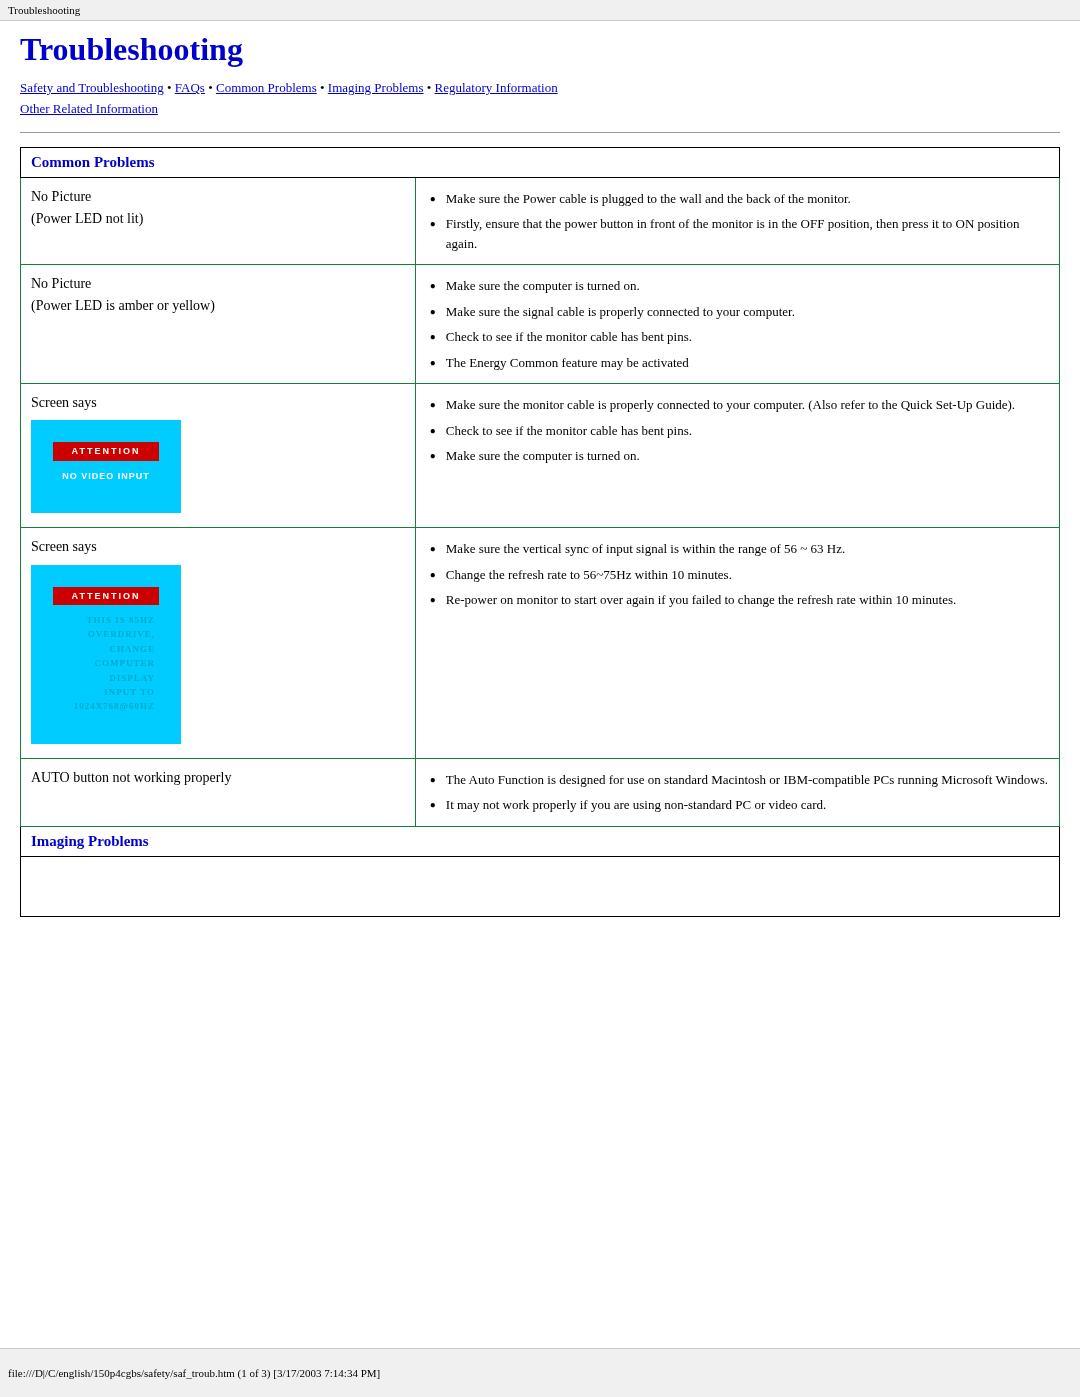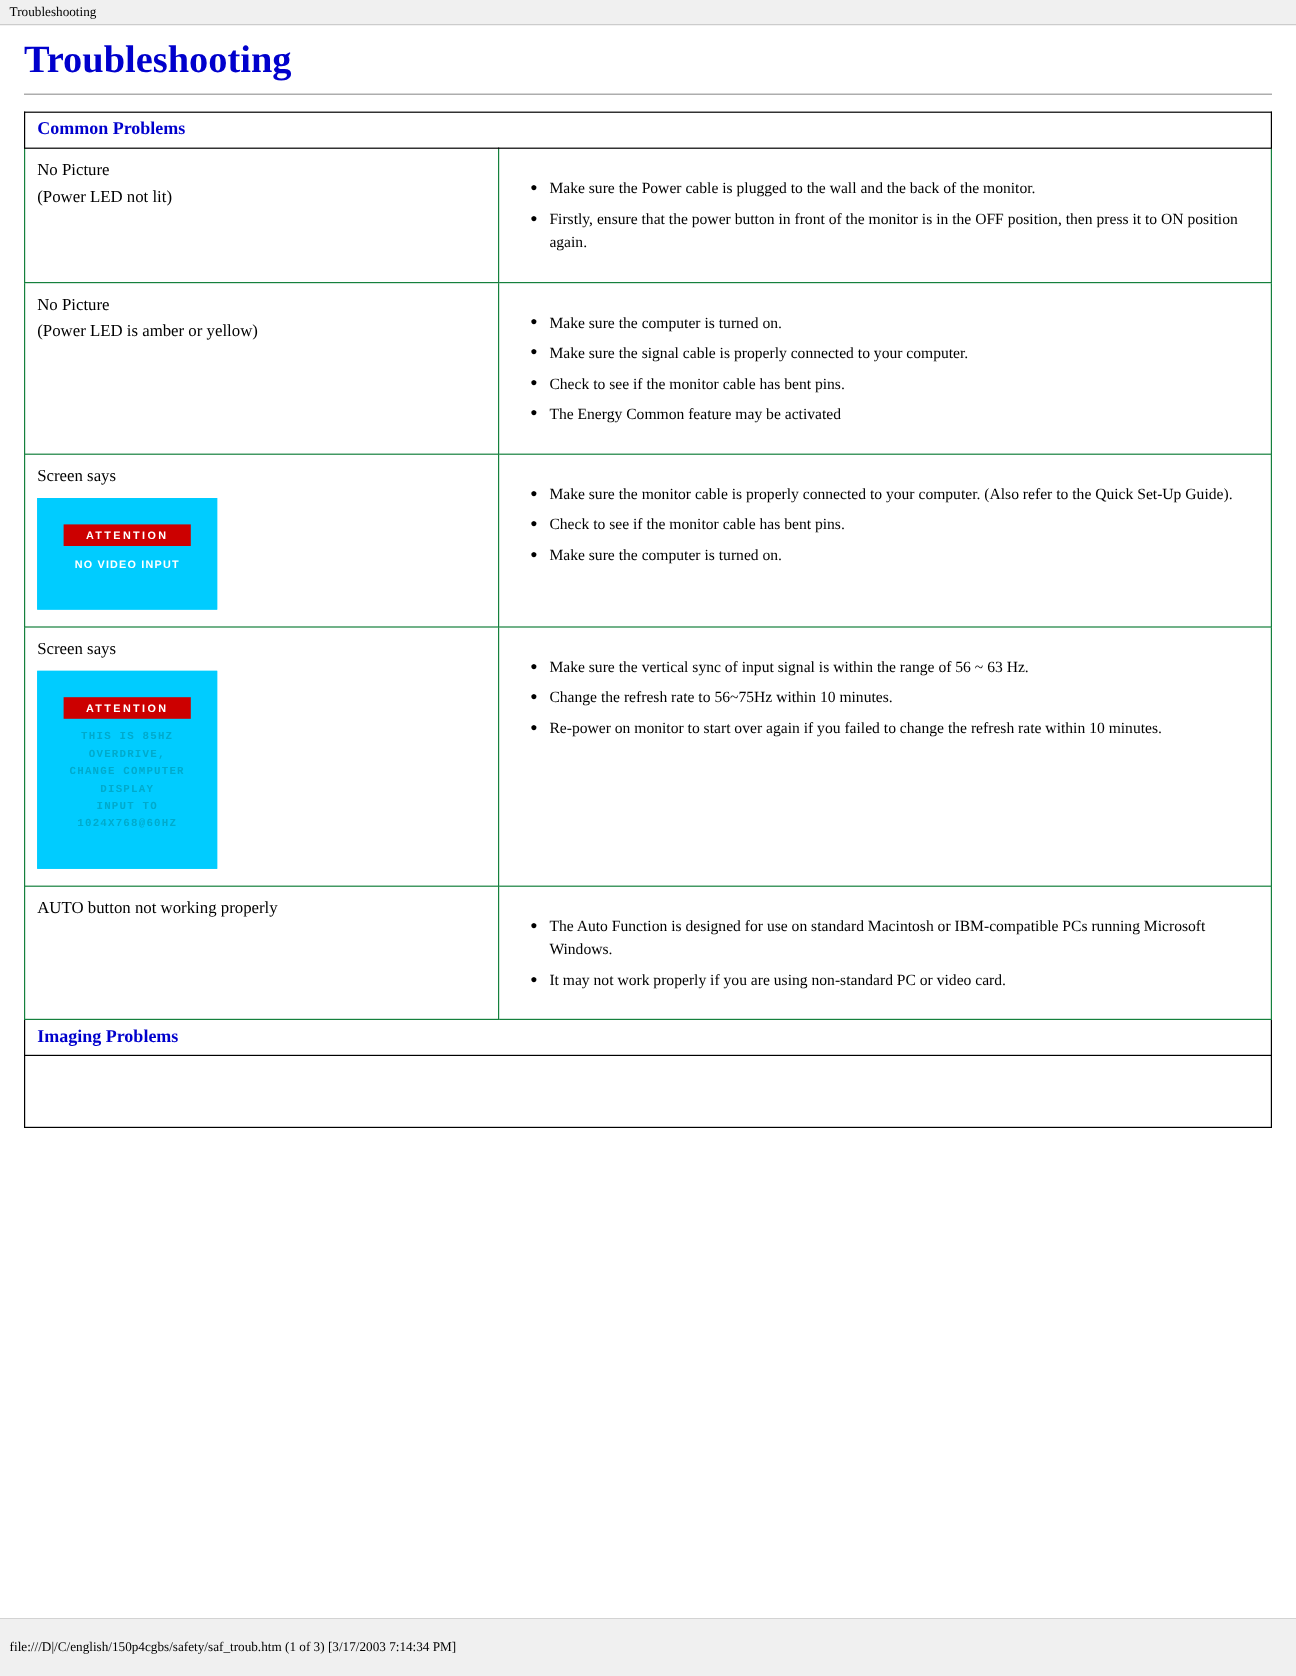--- a/index.html
+++ b/index.html
@@ -81,21 +81,21 @@
       font-size: 14px;
       line-height: 1.6;
     }
     .check-cell {
       width: 62%;
       font-size: 13px;
     }
     .check-cell ul {
       list-style: none;
       padding: 0;
-      margin: 12px;
+      margin: 0;
     }
     .check-cell ul li {
       padding: 3px 0 3px 20px;
       position: relative;
       line-height: 1.5;
     }
     .check-cell ul li::before {
       content: "●";
       position: absolute;
       left: 4px;
@@ -125,24 +125,24 @@
       font-weight: bold;
       text-align: center;
       letter-spacing: 1px;
       padding: 8px 4px;
       font-family: Arial, sans-serif;
     }
     .screen-text2 {
       color: #00aacc;
       font-size: 9px;
       font-weight: bold;
-      text-align: center;
+      text-align: right;
       letter-spacing: 1px;
       padding: 8px 4px;
-      font-family: Liberation Mono, monospace;
+      font-family: Liberation Serif, serif;
       line-height: 1.6;
     }
     .status-bar {
       font-size: 11px;
       color: #000;
       padding: 18px 8px;
       border-top: 1px solid #ccc;
       background: #f0f0f0;
       margin-top: auto;
       position: fixed;
@@ -151,20 +151,32 @@
     }
   </style>
 </head>
 <body>
 
 <div class="browser-tab">Troubleshooting</div>
 
 <div class="page-content">
   <div class="page-title">Troubleshooting</div>
 
+  <div class="breadcrumb-nav">
+    <a href="#">Safety and Troubleshooting</a>
+    <span> • </span>
+    <a href="#">FAQs</a>
+    <span> • </span>
+    <a href="#">Common Problems</a>
+    <span> • </span>
+    <a href="#">Imaging Problems</a>
+    <span> • </span>
+    <a href="#">Regulatory Information</a><br>
+    <a href="#">Other Related Information</a>
+  </div>
 
   <hr>
 
 
   <table class="main-table">
 
     <tbody>
         <tr class="section-header">
       <td colspan="2">Common Problems</td>
     </tr>

